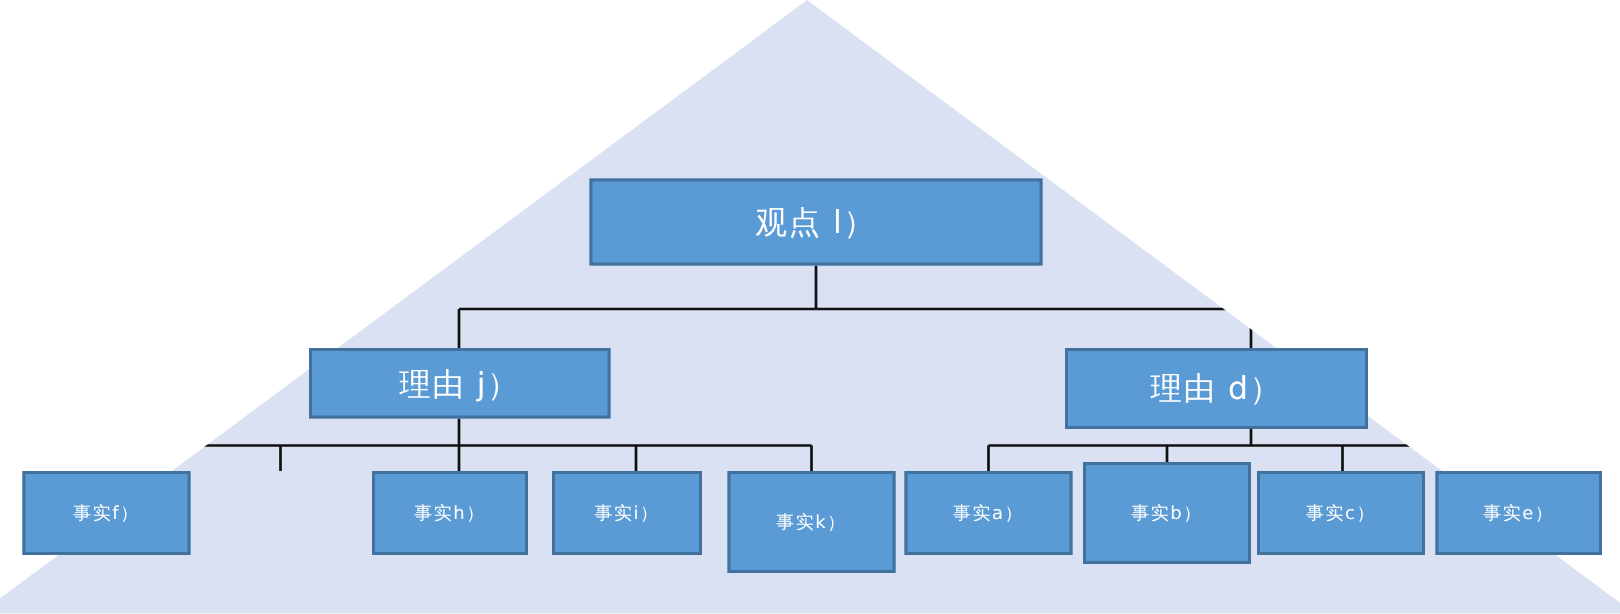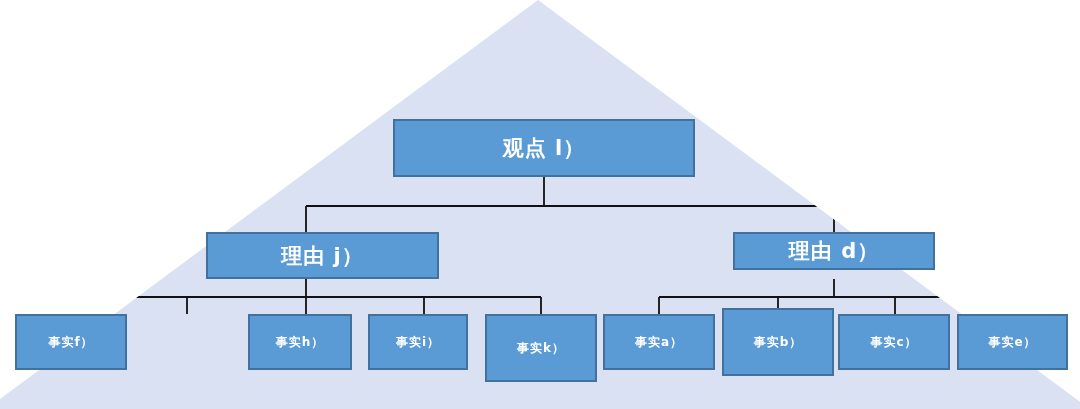--- a/index.html
+++ b/index.html
@@ -10,21 +10,21 @@
     font-family:"DejaVu Sans","Liberation Sans",sans-serif;
   }
   .canvas svg{position:absolute;left:0;top:0;}
   .box{
     position:absolute;
     box-sizing:border-box;
     background:var(--box-fill,#5B9BD5);
     border:2px solid var(--box-border,#41719C);
     color:var(--box-text,#ffffff);
     display:flex;align-items:center;justify-content:center;
-    font-weight:bold;
+    font-weight:normal;
     letter-spacing:1px;
     white-space:nowrap;
   }
   .box.apex,.box.reason{font-size:21px;}
   .box.fact{font-size:12px;}
 </style>
 </head>
 <body>
 
 <div class="canvas">
@@ -51,23 +51,23 @@
                M659,297 H1012
                M659,297 V314
                M778,297 V314
                M895,297 V314
                M1012,297 V314" class="conn-stroke" fill="none" stroke="#111111" stroke-width="1.8"></path>
     </g>
   </svg>
 
   <div class="box apex" style="left:393px;top:119px;width:302px;height:58px">观点 l）</div>
 
-  <div class="box reason" style="left:206px;top:232px;width:233px;height:47px">理由 j）</div>
+  <div class="box reason" style="left:206px;top:232px;width:201px;height:47px">理由 j）</div>
 
-  <div class="box reason" style="left:733px;top:232px;width:202px;height:38px">理由 d）</div>
+  <div class="box reason" style="left:710px;top:232px;width:202px;height:54px">理由 d）</div>
 
   <div class="box fact" style="left:15px;top:314px;width:112px;height:56px">事实f）</div>
 
 
   <div class="box fact" style="left:248px;top:314px;width:104px;height:56px">事实h）</div>
 
   <div class="box fact" style="left:368px;top:314px;width:100px;height:56px">事实i）</div>
 
   <div class="box fact" style="left:485px;top:314px;width:112px;height:68px">事实k）</div>
 

